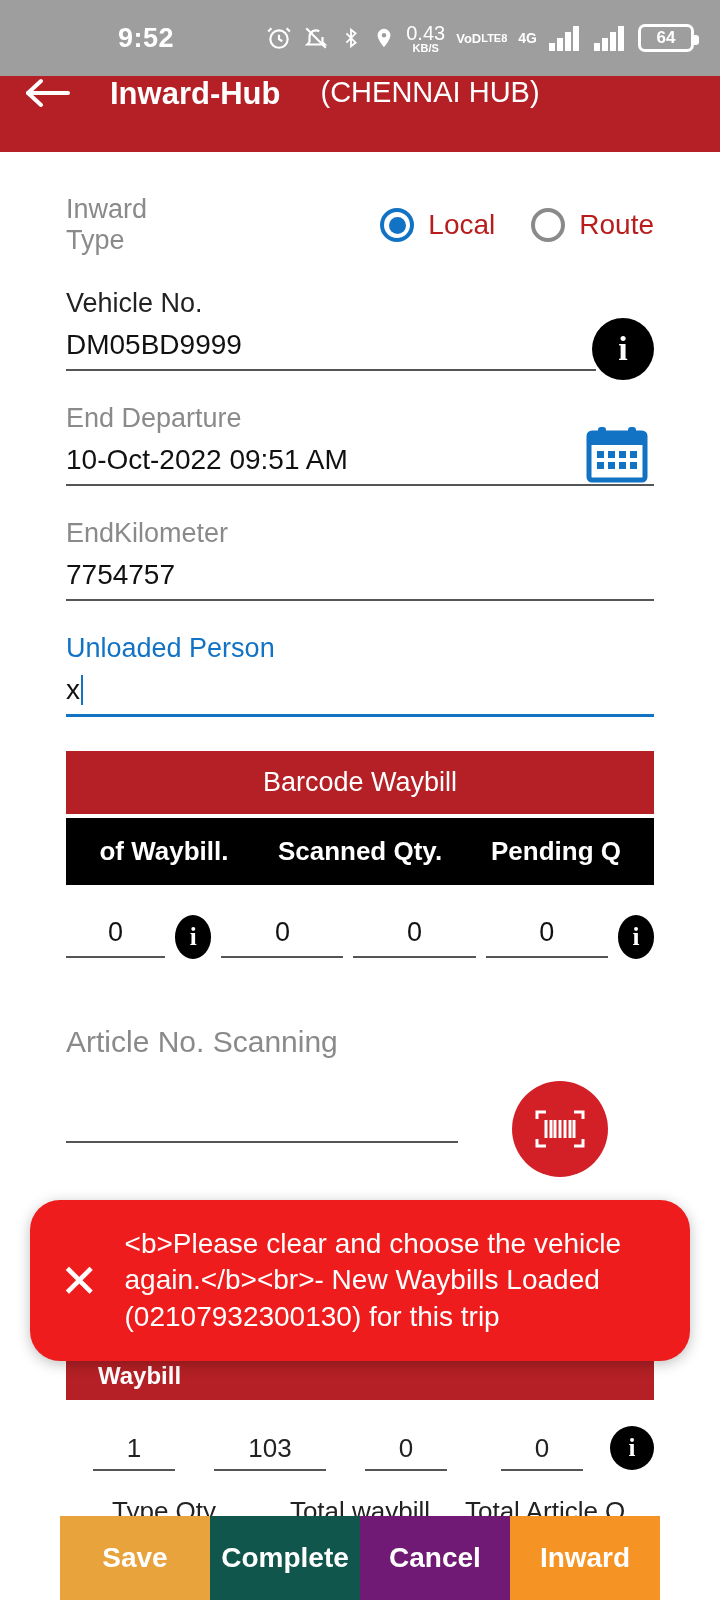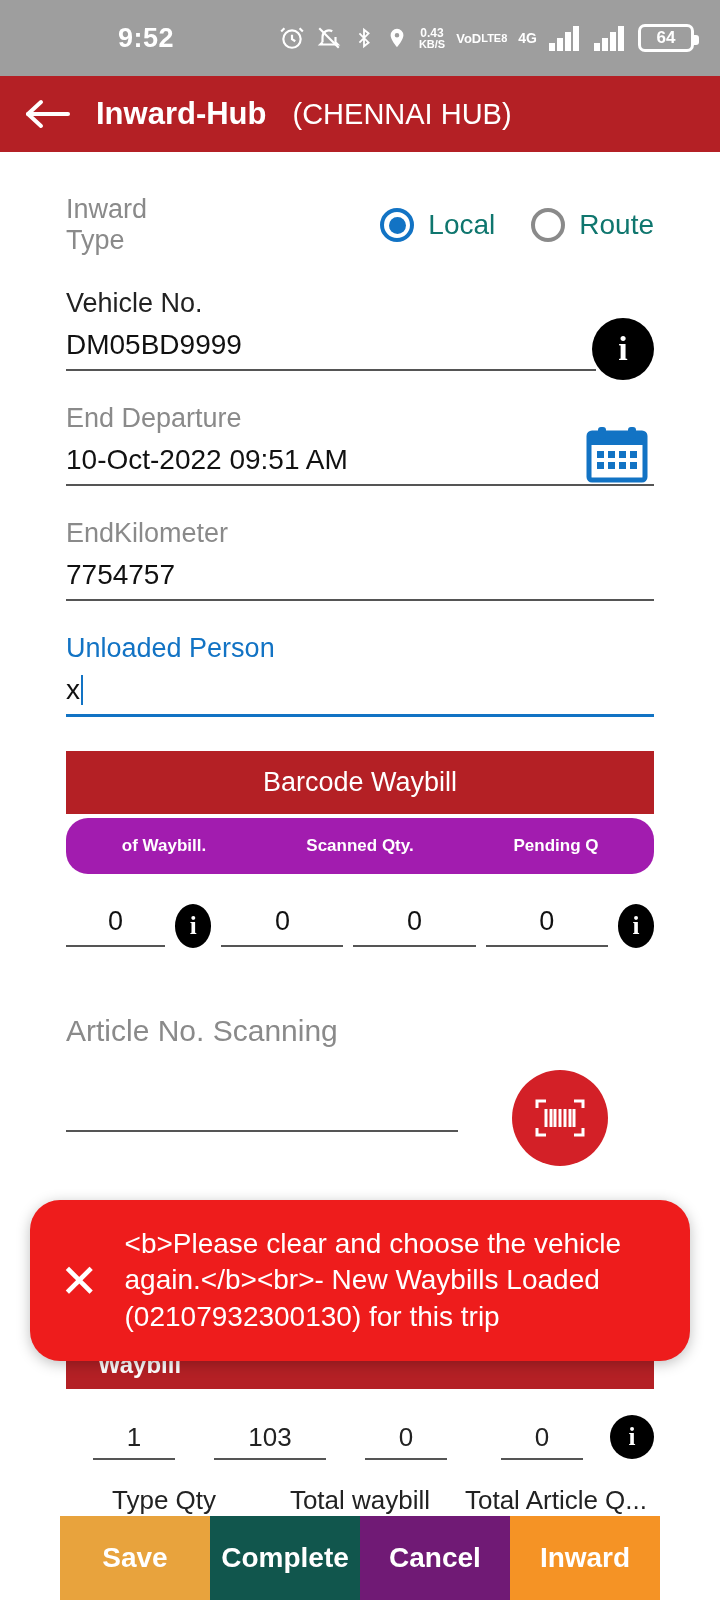--- a/index.html
+++ b/index.html
@@ -14,40 +14,40 @@
   
   .statusbar {
     height: 76px; background: #9e9e9e; color: #ffffff;
     display: flex; align-items: center; justify-content: space-between;
     padding: 0 26px 0 30px;
   }
   .status-time { font-size: 27px; font-weight: 600; letter-spacing: .5px; margin-left: 88px;}
   .status-right { display: flex; align-items: center; gap: 11px; }
   .status-right svg { display: block; }
   .net-stack { display: flex; flex-direction: column; align-items: center; line-height: 1; }
-  .net-stack .n1 { font-size: 12px; font-weight: 700; text-align: center; }
+  .net-stack .n1 { font-size: 20px; font-weight: 400; text-align: center; }
   .net-stack .n2 { font-size: 11px; font-weight: 700; }
   .volte { display: flex; flex-direction: row; align-items: center; line-height: 1; }
   .volte .v1 { font-size: 13px; font-weight: 700; }
   .volte .v2 { font-size: 11px; font-weight: 700; }
   .g4 { font-size: 14px; font-weight: 700; }
   .battery {
     border: 3px solid #fff; border-radius: 7px; width: 56px; height: 28px;
     display: flex; align-items: center; justify-content: center;
     font-size: 17px; font-weight: 700; position: relative;
   }
   .battery::after {
     content: ""; position: absolute; right: -8px; top: 8px; width: 5px; height: 10px;
     background: #fff; border-radius: 0 3px 3px 0;
   }
 
   
   .appbar {
     height: 76px; background: #b42025; color: #fff;
-    display: flex; align-items: center; padding-left: 24px; gap: 26px;
+    display: flex; align-items: flex-start; padding-left: 24px; gap: 40px;
   }
   .back-arrow { width: 46px; height: 34px; position: relative; cursor: pointer; }
   .appbar-title { font-size: 31px; font-weight: 700; }
   .appbar-sub { font-size: 29px; font-weight: 400; }
 
   
   .form { padding: 0 66px; }
 
   .row-inward {
     display: flex; align-items: center; margin-top: 42px;
@@ -57,21 +57,21 @@
   .label-blue { color: #1273c4; font-size: 27px; }
 
   .radios { display: flex; align-items: center; gap: 36px; margin-left: 168px; }
   .radio-item { display: flex; align-items: center; gap: 14px; cursor: pointer; }
   .radio-outer {
     width: 34px; height: 34px; border-radius: 50%;
     border: 4px solid #8a8a8a; display: flex; align-items: center; justify-content: center;
   }
   .radio-outer.on { border-color: #1273c4; }
   .radio-inner { width: 17px; height: 17px; border-radius: 50%; background: #1273c4; }
-  .radio-text { font-size: 28px; color: #0f766e; }
+  .radio-text { font-size: 28px; color: #b91c1c; }
 
   .field { margin-top: 32px; position: relative; }
   .field .flabel { font-size: 27px; }
   .field .fvalue {
     font-size: 28px; color: #111; padding: 10px 0 8px;
     border-bottom: 2px solid #555; width: 100%;
   }
   .field.short .fvalue { width: 530px; }
   .field.blue .fvalue { border-bottom: 3px solid #1273c4; }
   .caret {
@@ -89,22 +89,22 @@
   .info-badge.sm { width: 44px; height: 44px; font-size: 25px; }
 
   .cal-icon { position: absolute; right: 6px; top: 22px; cursor: pointer; }
 
   
   .bar {
     background: #b42025; color: #fff; text-align: center;
     font-size: 27px; font-weight: 400; padding: 16px 0; margin-top: 34px;
   }
   .subbar {
-    background: #a21caf; color: #fff; display: flex; margin-top: 4px;
-    font-size: 17px; font-weight: 700; padding: 18px 0; border-radius: 22px;
+    background: #000000; color: #fff; display: flex; margin-top: 4px;
+    font-size: 26px; font-weight: 700; padding: 18px 0;
   }
   .subbar span { flex: 1; text-align: center; white-space: nowrap; }
 
   .numrow { display: flex; align-items: center; margin-top: 30px; gap: 10px; }
   .numcell {
     width: 120px; text-align: center; font-size: 27px; color: #111;
     border-bottom: 2px solid #555; padding-bottom: 8px;
   }
   .numcell.w2 { width: 148px; }
 

